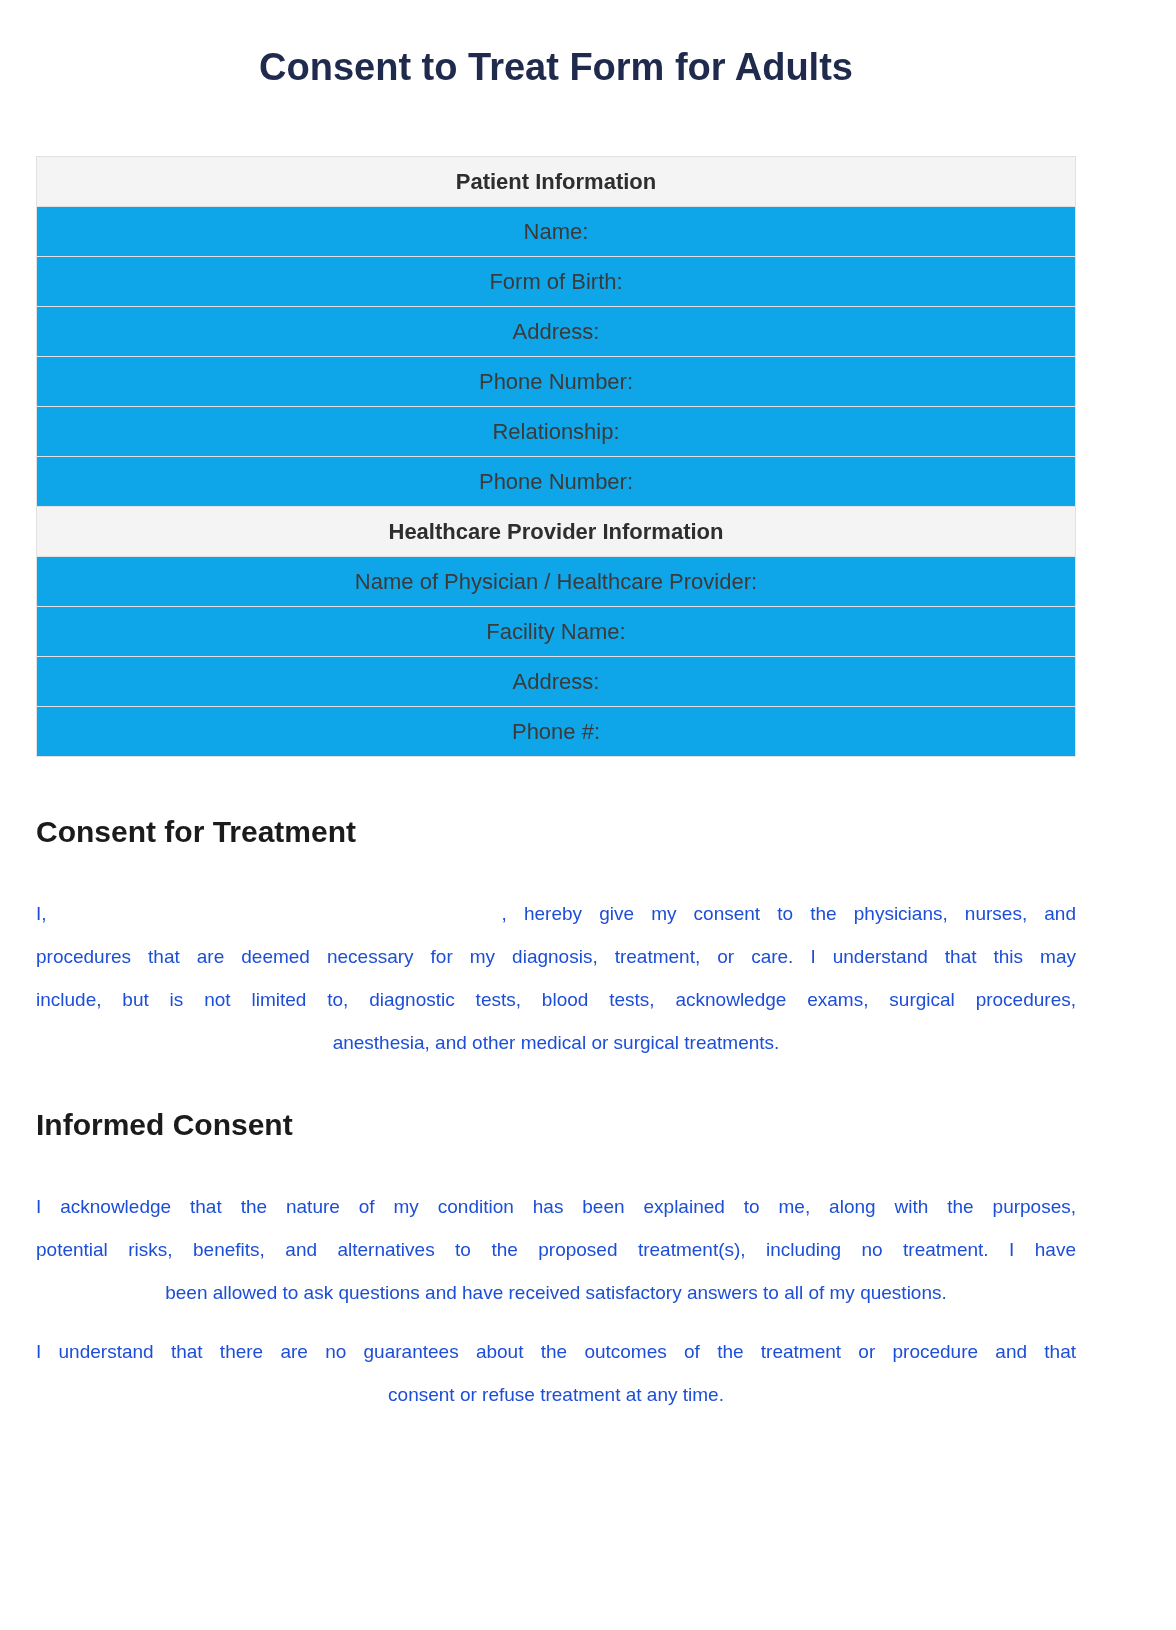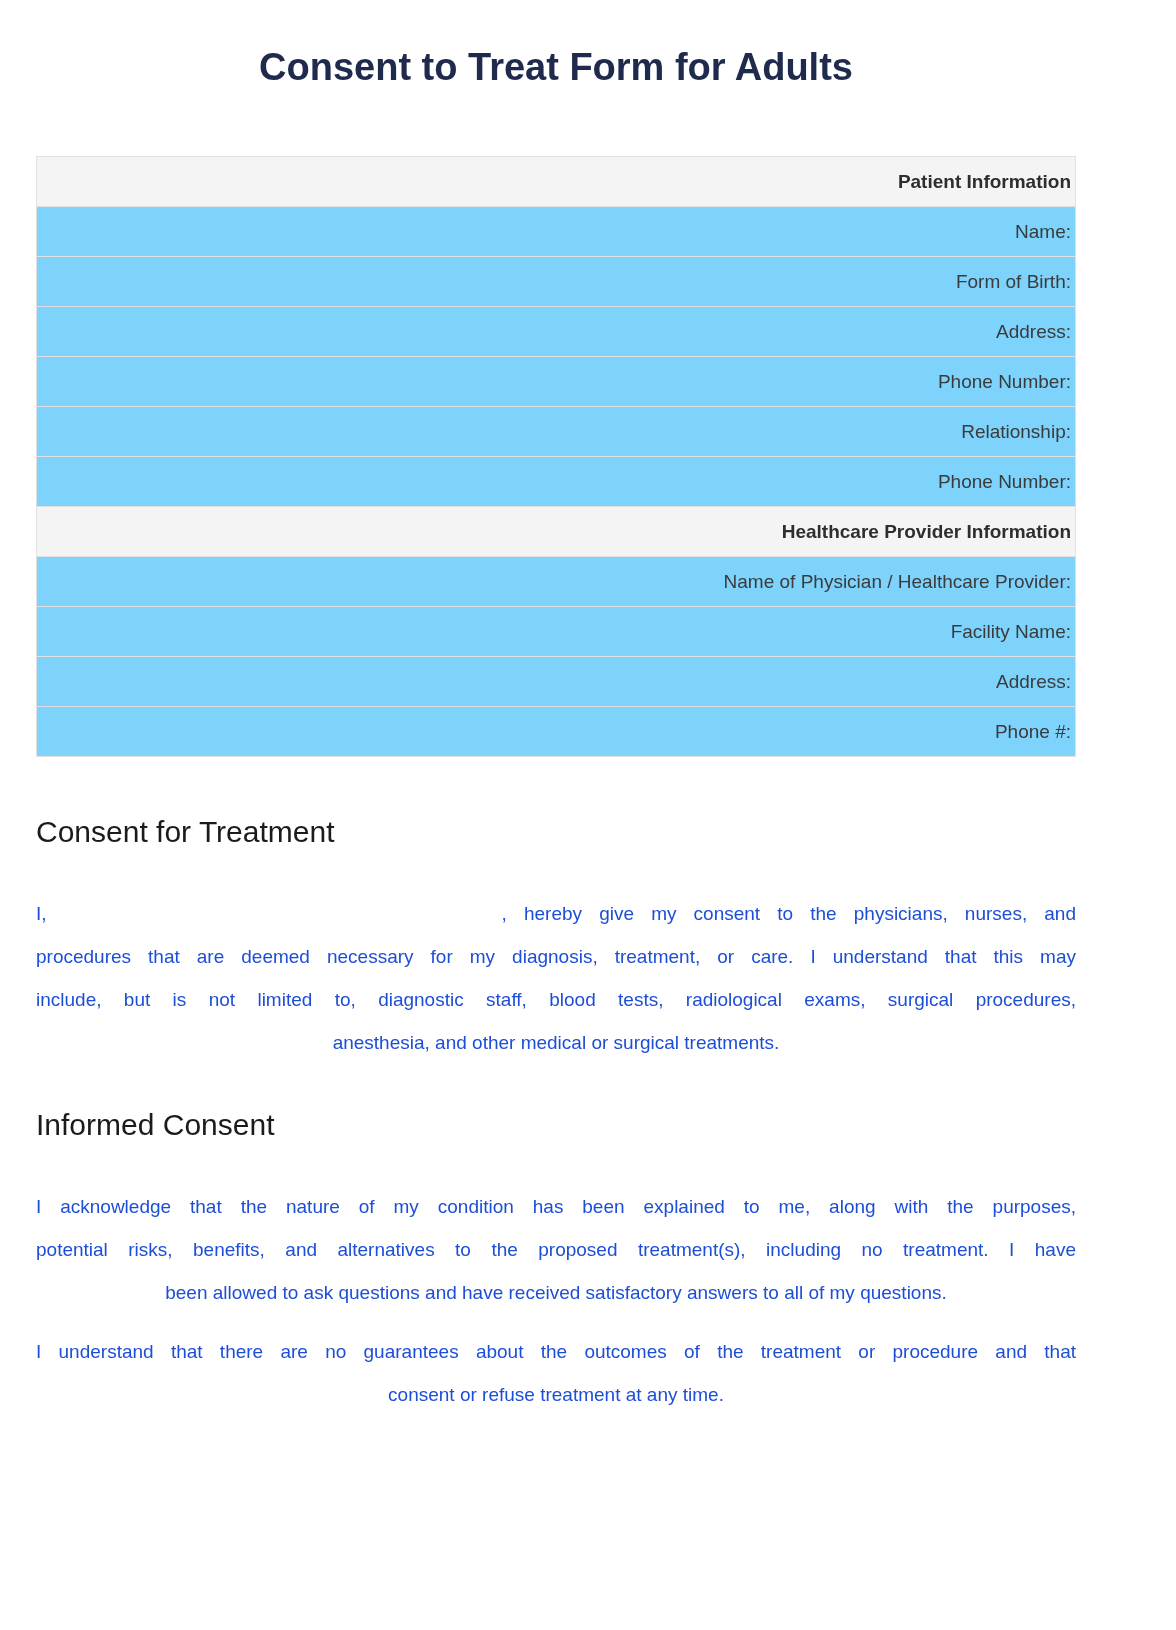--- a/index.html
+++ b/index.html
@@ -26,38 +26,38 @@
   table.info {
     border-collapse: collapse;
     width: 100%;
     margin: 66px 0 56px 0;
     table-layout: fixed;
   }
   table.info th, table.info td {
     border: 1px solid var(--border-color, #e1e1e1);
     height: 49px;
     padding: 0 4px;
-    font-size: 19px;
-    text-align: right;
+    font-size: 22px;
+    text-align: center;
     vertical-align: middle;
   }
   table.info th {
     background: var(--header-bg, #f4f4f4);
     font-weight: 700;
     color: #2e2e2e;
   }
   table.info td {
     font-weight: 400;
     color: #3b3b3b;
-    background: #7dd3fc;
+    background: #0ea5e9;
   }
   h2.section {
     font-size: 30px;
     line-height: 38px;
-    font-weight: 400;
+    font-weight: 700;
     color: #1b1b1b;
     margin: 42px 0 41px 0;
   }
   .para {
     font-size: 19px;
     line-height: 43px;
     color: #1d4ed8;
     margin: 0 0 16px 0;
   }
   .jline {
@@ -121,21 +121,21 @@
         <td>Phone #:</td>
       </tr>
     </tbody>
   </table>
 
   <h2 class="section">Consent for Treatment</h2>
 
   <div class="para">
     <div class="jline"><span>I,</span><span class="blank blank1"></span><span>, hereby give my consent to the physicians, nurses, and</span></div>
     <div class="jline">procedures that are deemed necessary for my diagnosis, treatment, or care. I understand that this may</div>
-    <div class="jline">include, but is not limited to, diagnostic staff, blood tests, radiological exams, surgical procedures,</div>
+    <div class="jline">include, but is not limited to, diagnostic tests, blood tests, acknowledge exams, surgical procedures,</div>
     <div class="lline">anesthesia, and other medical or surgical treatments.</div>
   </div>
 
   <h2 class="section">Informed Consent</h2>
 
   <div class="para">
     <div class="jline">I acknowledge that the nature of my condition has been explained to me, along with the purposes,</div>
     <div class="jline">potential risks, benefits, and alternatives to the proposed treatment(s), including no treatment. I have</div>
     <div class="lline">been allowed to ask questions and have received satisfactory answers to all of my questions.</div>
   </div>

